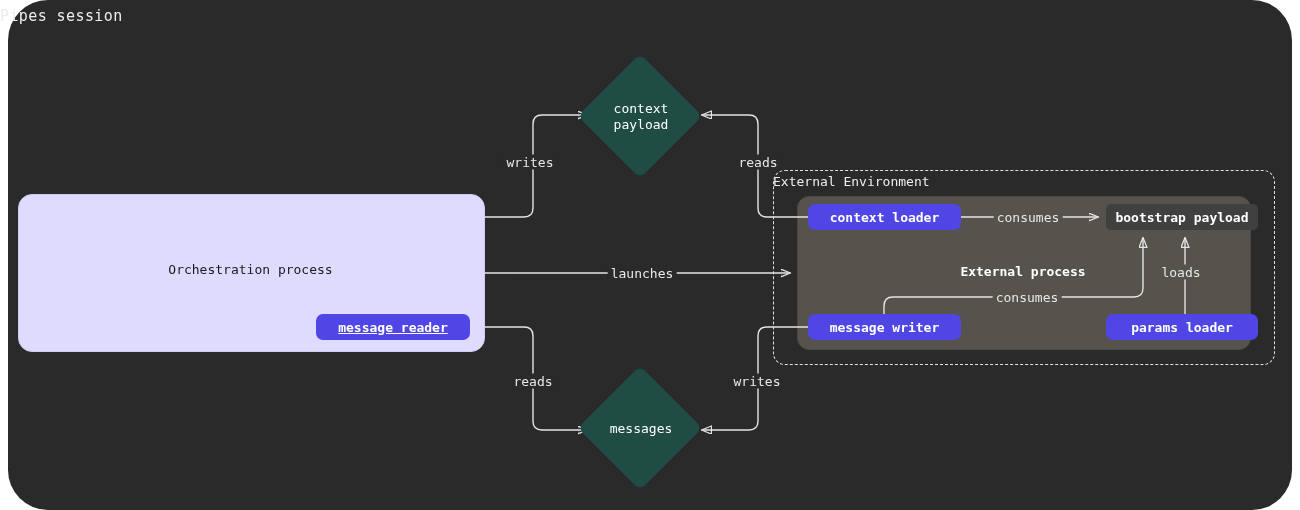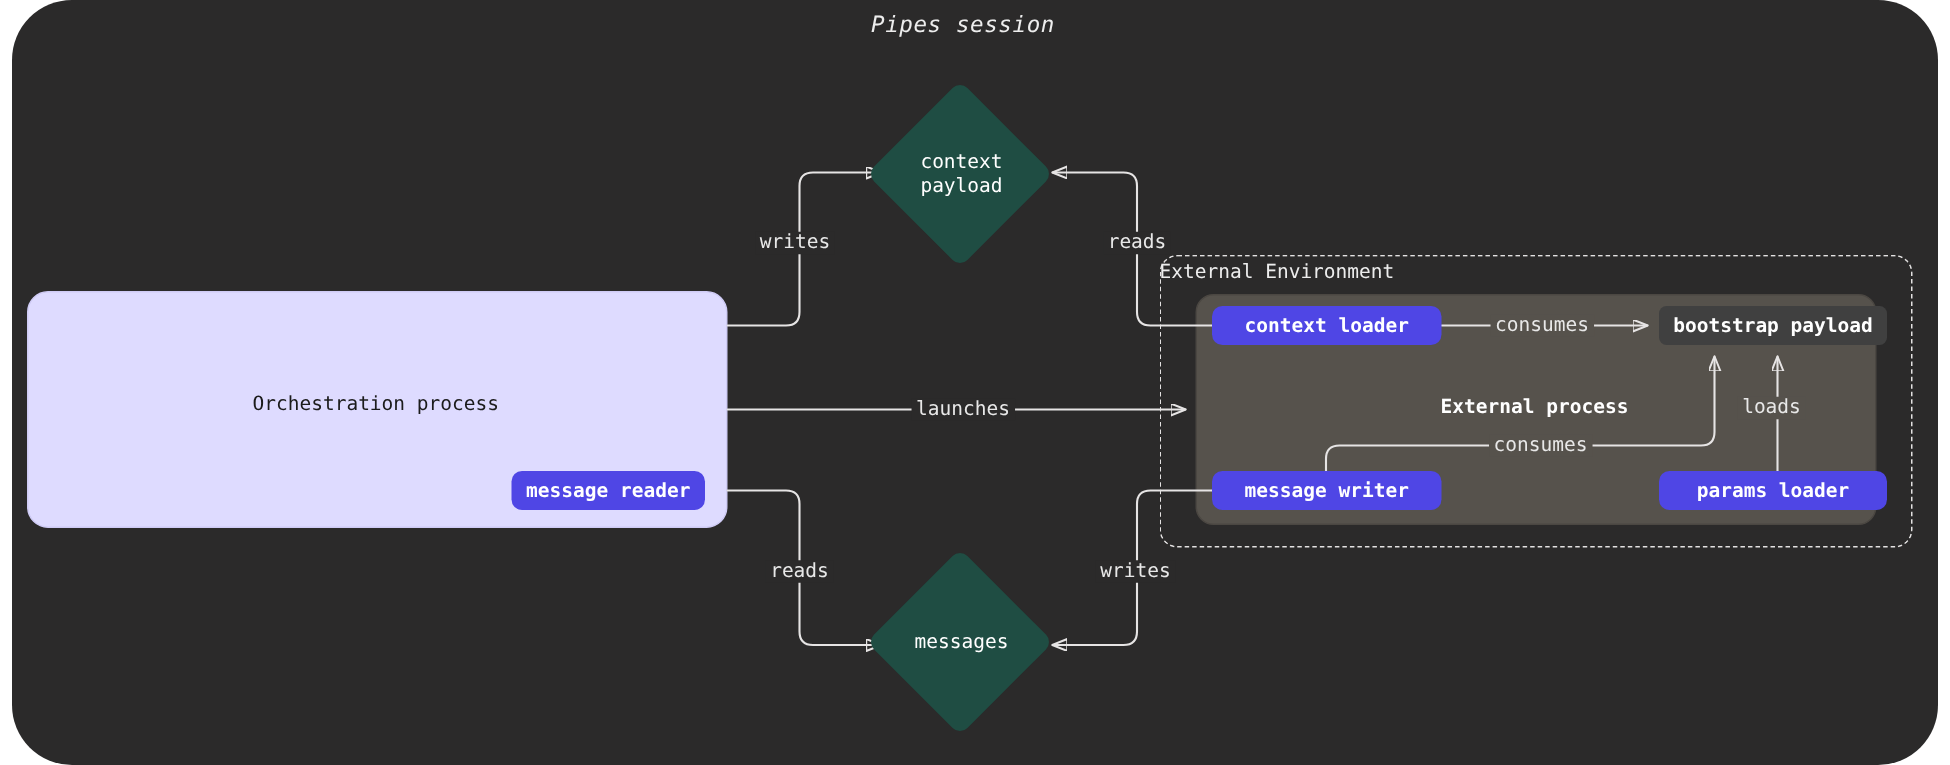--- a/index.html
+++ b/index.html
@@ -1,19 +1,19 @@
 <!DOCTYPE html>
 <html><head>
 <meta charset="utf-8">
 <style>
   html,body{margin:0;padding:0;background:#ffffff;}
   body{font-family:"DejaVu Sans Mono","Liberation Mono",monospace;}
   #stage{position:relative;width:1300px;height:510px;overflow:hidden;background:#ffffff;}
   .canvas{position:absolute;left:8px;top:0;width:1284px;height:510px;background:#2b2a2a;border-radius:40px;}
-  .diagram-title{position:absolute;left:0;top:7px;width:1284px;text-align:center;color:#ededed;font-size:15px;letter-spacing:.4px;font-style:italic;}
+  .diagram-title{position:absolute;left:0;top:7px;width:1284px;text-align:left;color:#ededed;font-size:15px;letter-spacing:.4px;}
 
   svg.edges{position:absolute;left:0;top:0;width:1284px;height:510px;pointer-events:none;}
 
   
   .orch-cluster{position:absolute;left:18px;top:194px;width:465px;height:156px;background:#dedbff;border:1px solid #cfcbf5;border-radius:14px;}
   .orch-label{position:absolute;left:18px;top:262px;width:465px;text-align:center;color:#1b1b1b;font-size:13px;}
 
   
   .env-cluster{position:absolute;left:773px;top:170px;width:500px;height:193px;border:1.6px dashed #e3e1e1;border-radius:12px;background:transparent;}
   .env-label{position:absolute;left:773px;top:174px;width:500px;text-align:left;color:#ededed;font-size:13px;}
@@ -21,21 +21,21 @@
   
   .proc-cluster{position:absolute;left:797px;top:196px;width:452px;height:152px;background:#56524c;border:1px solid #4b4742;border-radius:12px;}
   .proc-label{position:absolute;left:797px;top:264px;width:452px;text-align:center;color:#ffffff;font-size:13px;font-weight:bold;}
 
   
   .node{position:absolute;display:flex;align-items:center;justify-content:center;font-size:13px;white-space:nowrap;box-sizing:border-box;}
   .node.pill{background:#4f46e5;color:#ffffff;border-radius:7px;font-weight:bold;height:26px;}
   .node.store{background:#404040;color:#ffffff;border-radius:5px;height:26px;font-weight:bold;}
 
   .n-context-injector{left:332px;top:204px;width:153px;}
-  .n-message-reader{left:341px;top:314px;width:129px;}
+  .n-message-reader{left:316px;top:314px;width:154px;text-decoration:underline;}
   .n-context-loader{left:808px;top:204px;width:153px;}
   .n-message-writer{left:808px;top:314px;width:153px;}
   .n-params-loader{left:1106px;top:314px;width:152px;}
   .n-bootstrap-payload{left:1106px;top:204px;width:152px;}
 
   
   .diamond-wrap{position:absolute;width:124px;height:124px;}
   .diamond-wrap .shape{position:absolute;left:17px;top:17px;width:88px;height:88px;background:#1f4d43;transform:rotate(45deg);border-radius:7px;}
   .diamond-wrap .dlabel{position:absolute;left:0;top:0;width:124px;height:124px;display:flex;flex-direction:column;align-items:center;justify-content:center;color:#ffffff;font-size:13px;font-weight:normal;line-height:1.25;text-align:center;}
   .d-context{left:579px;top:55px;}

